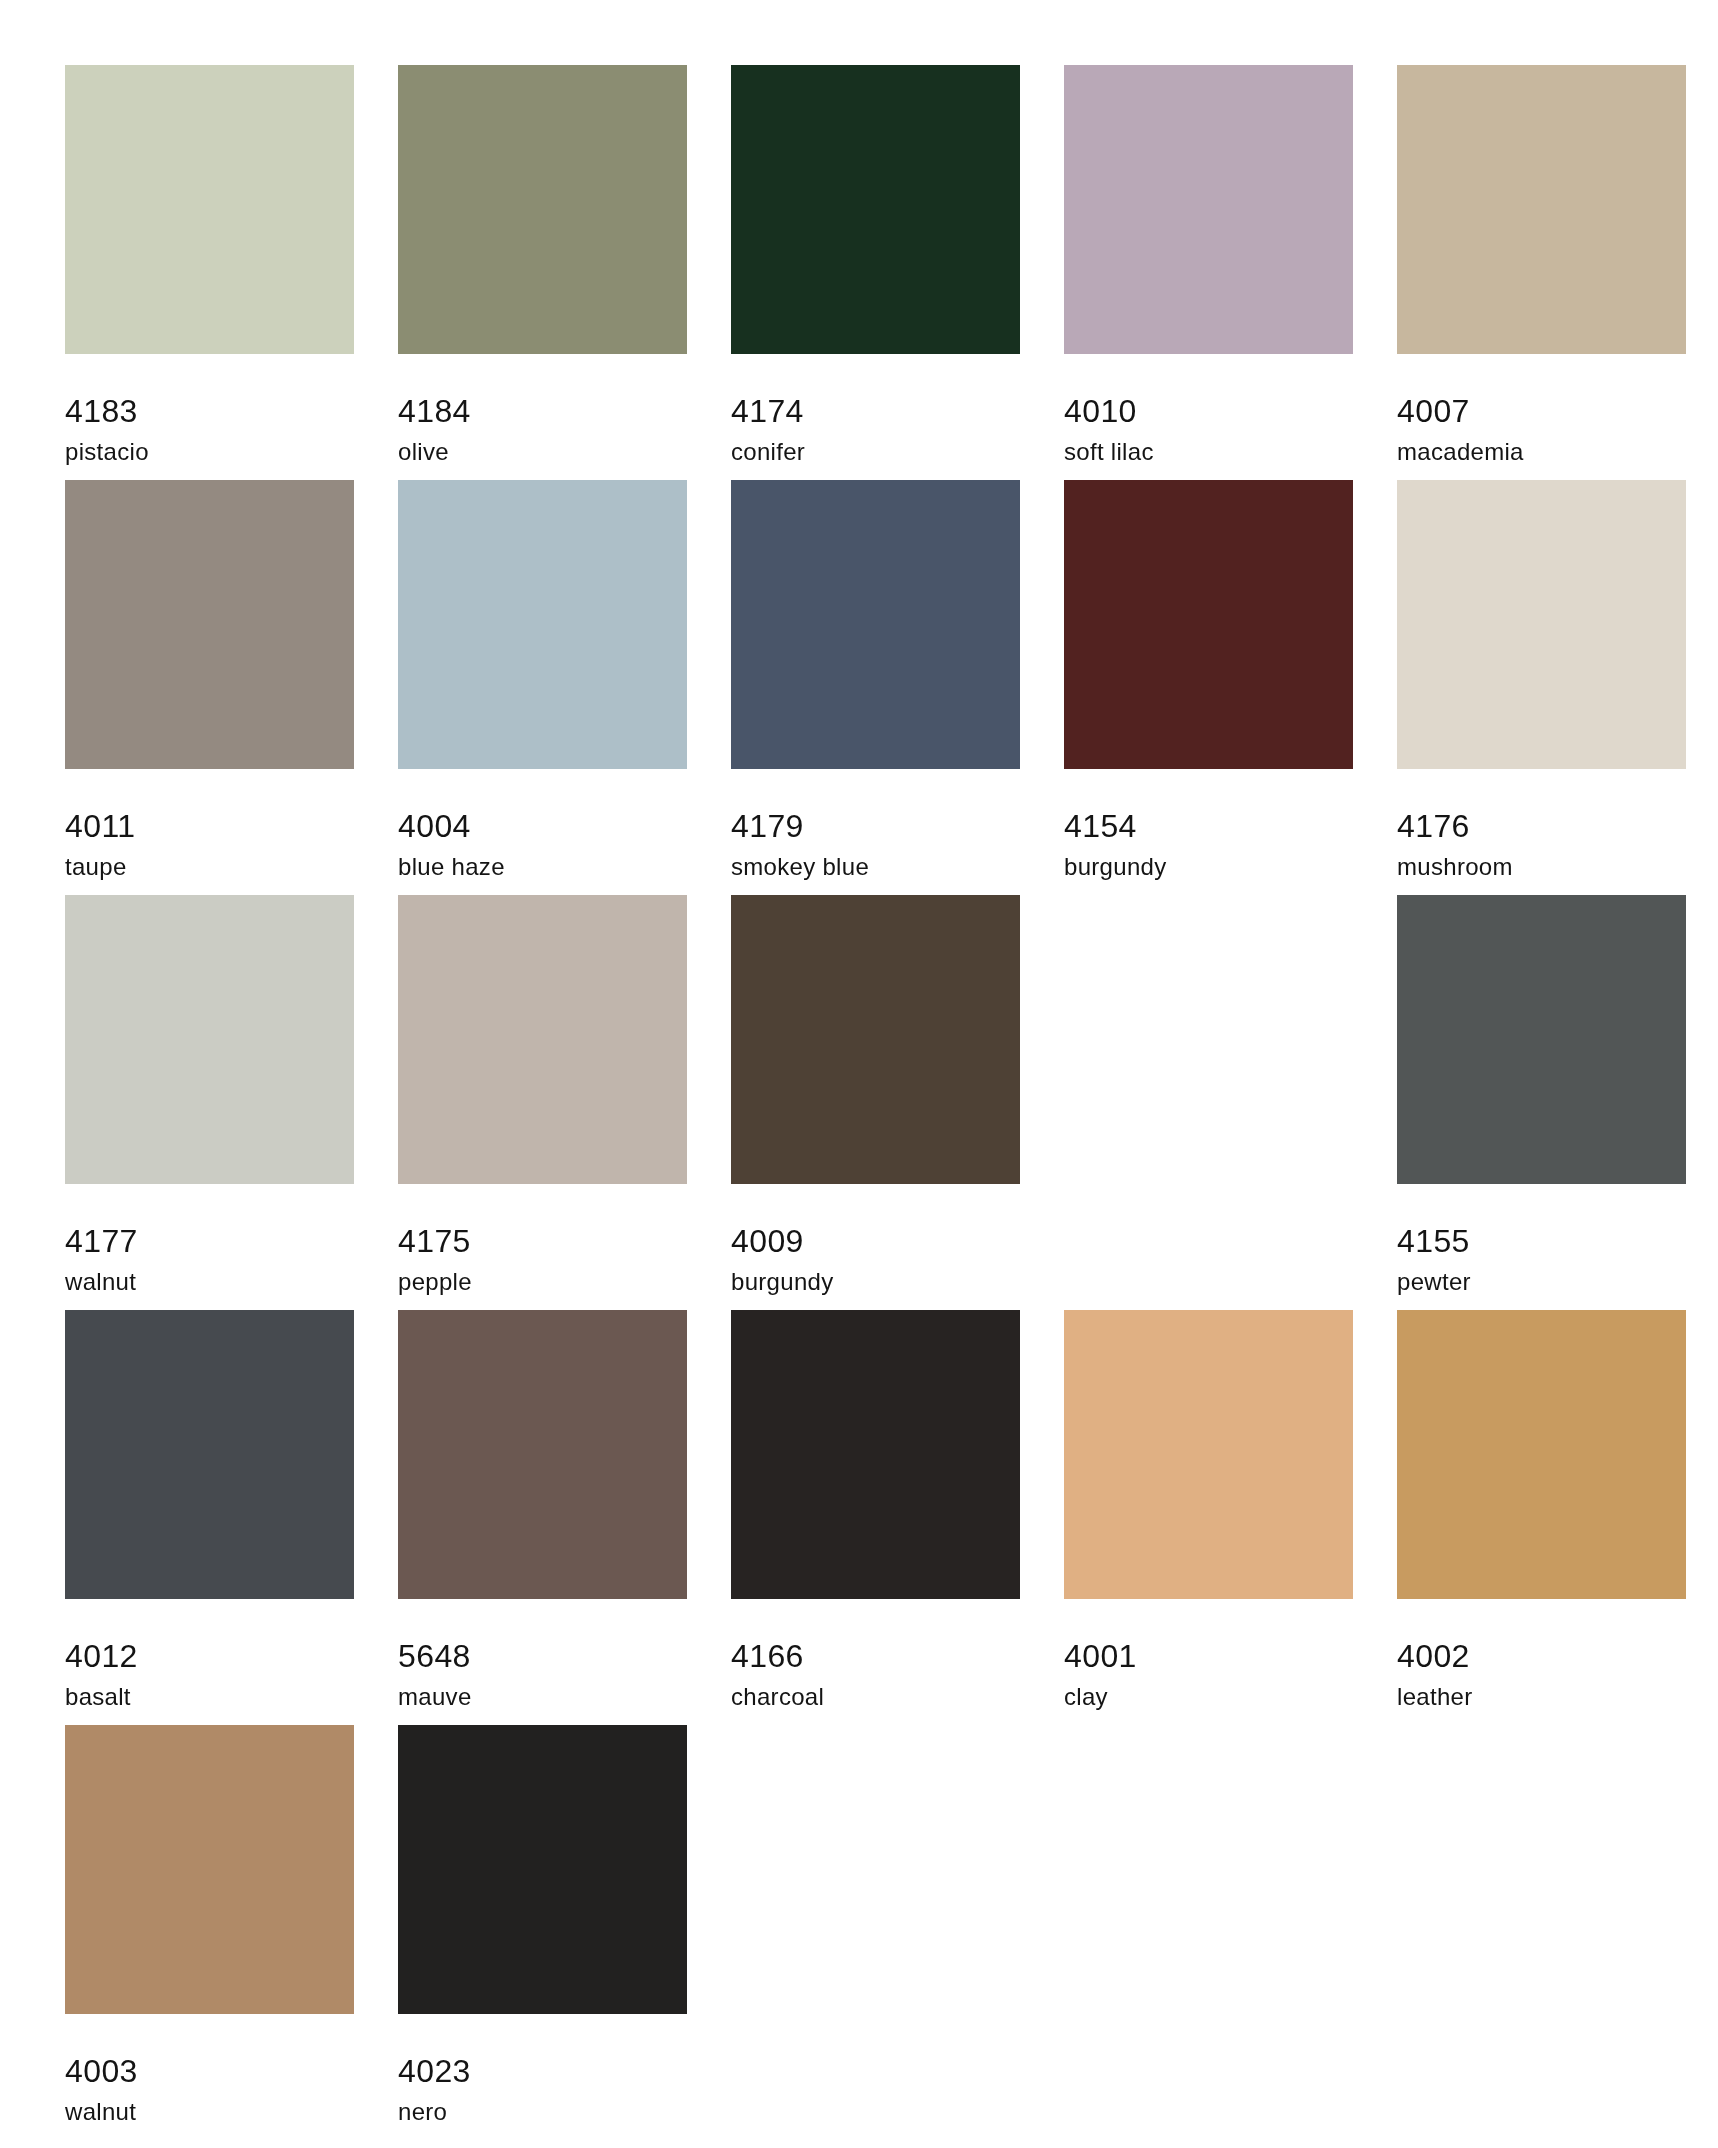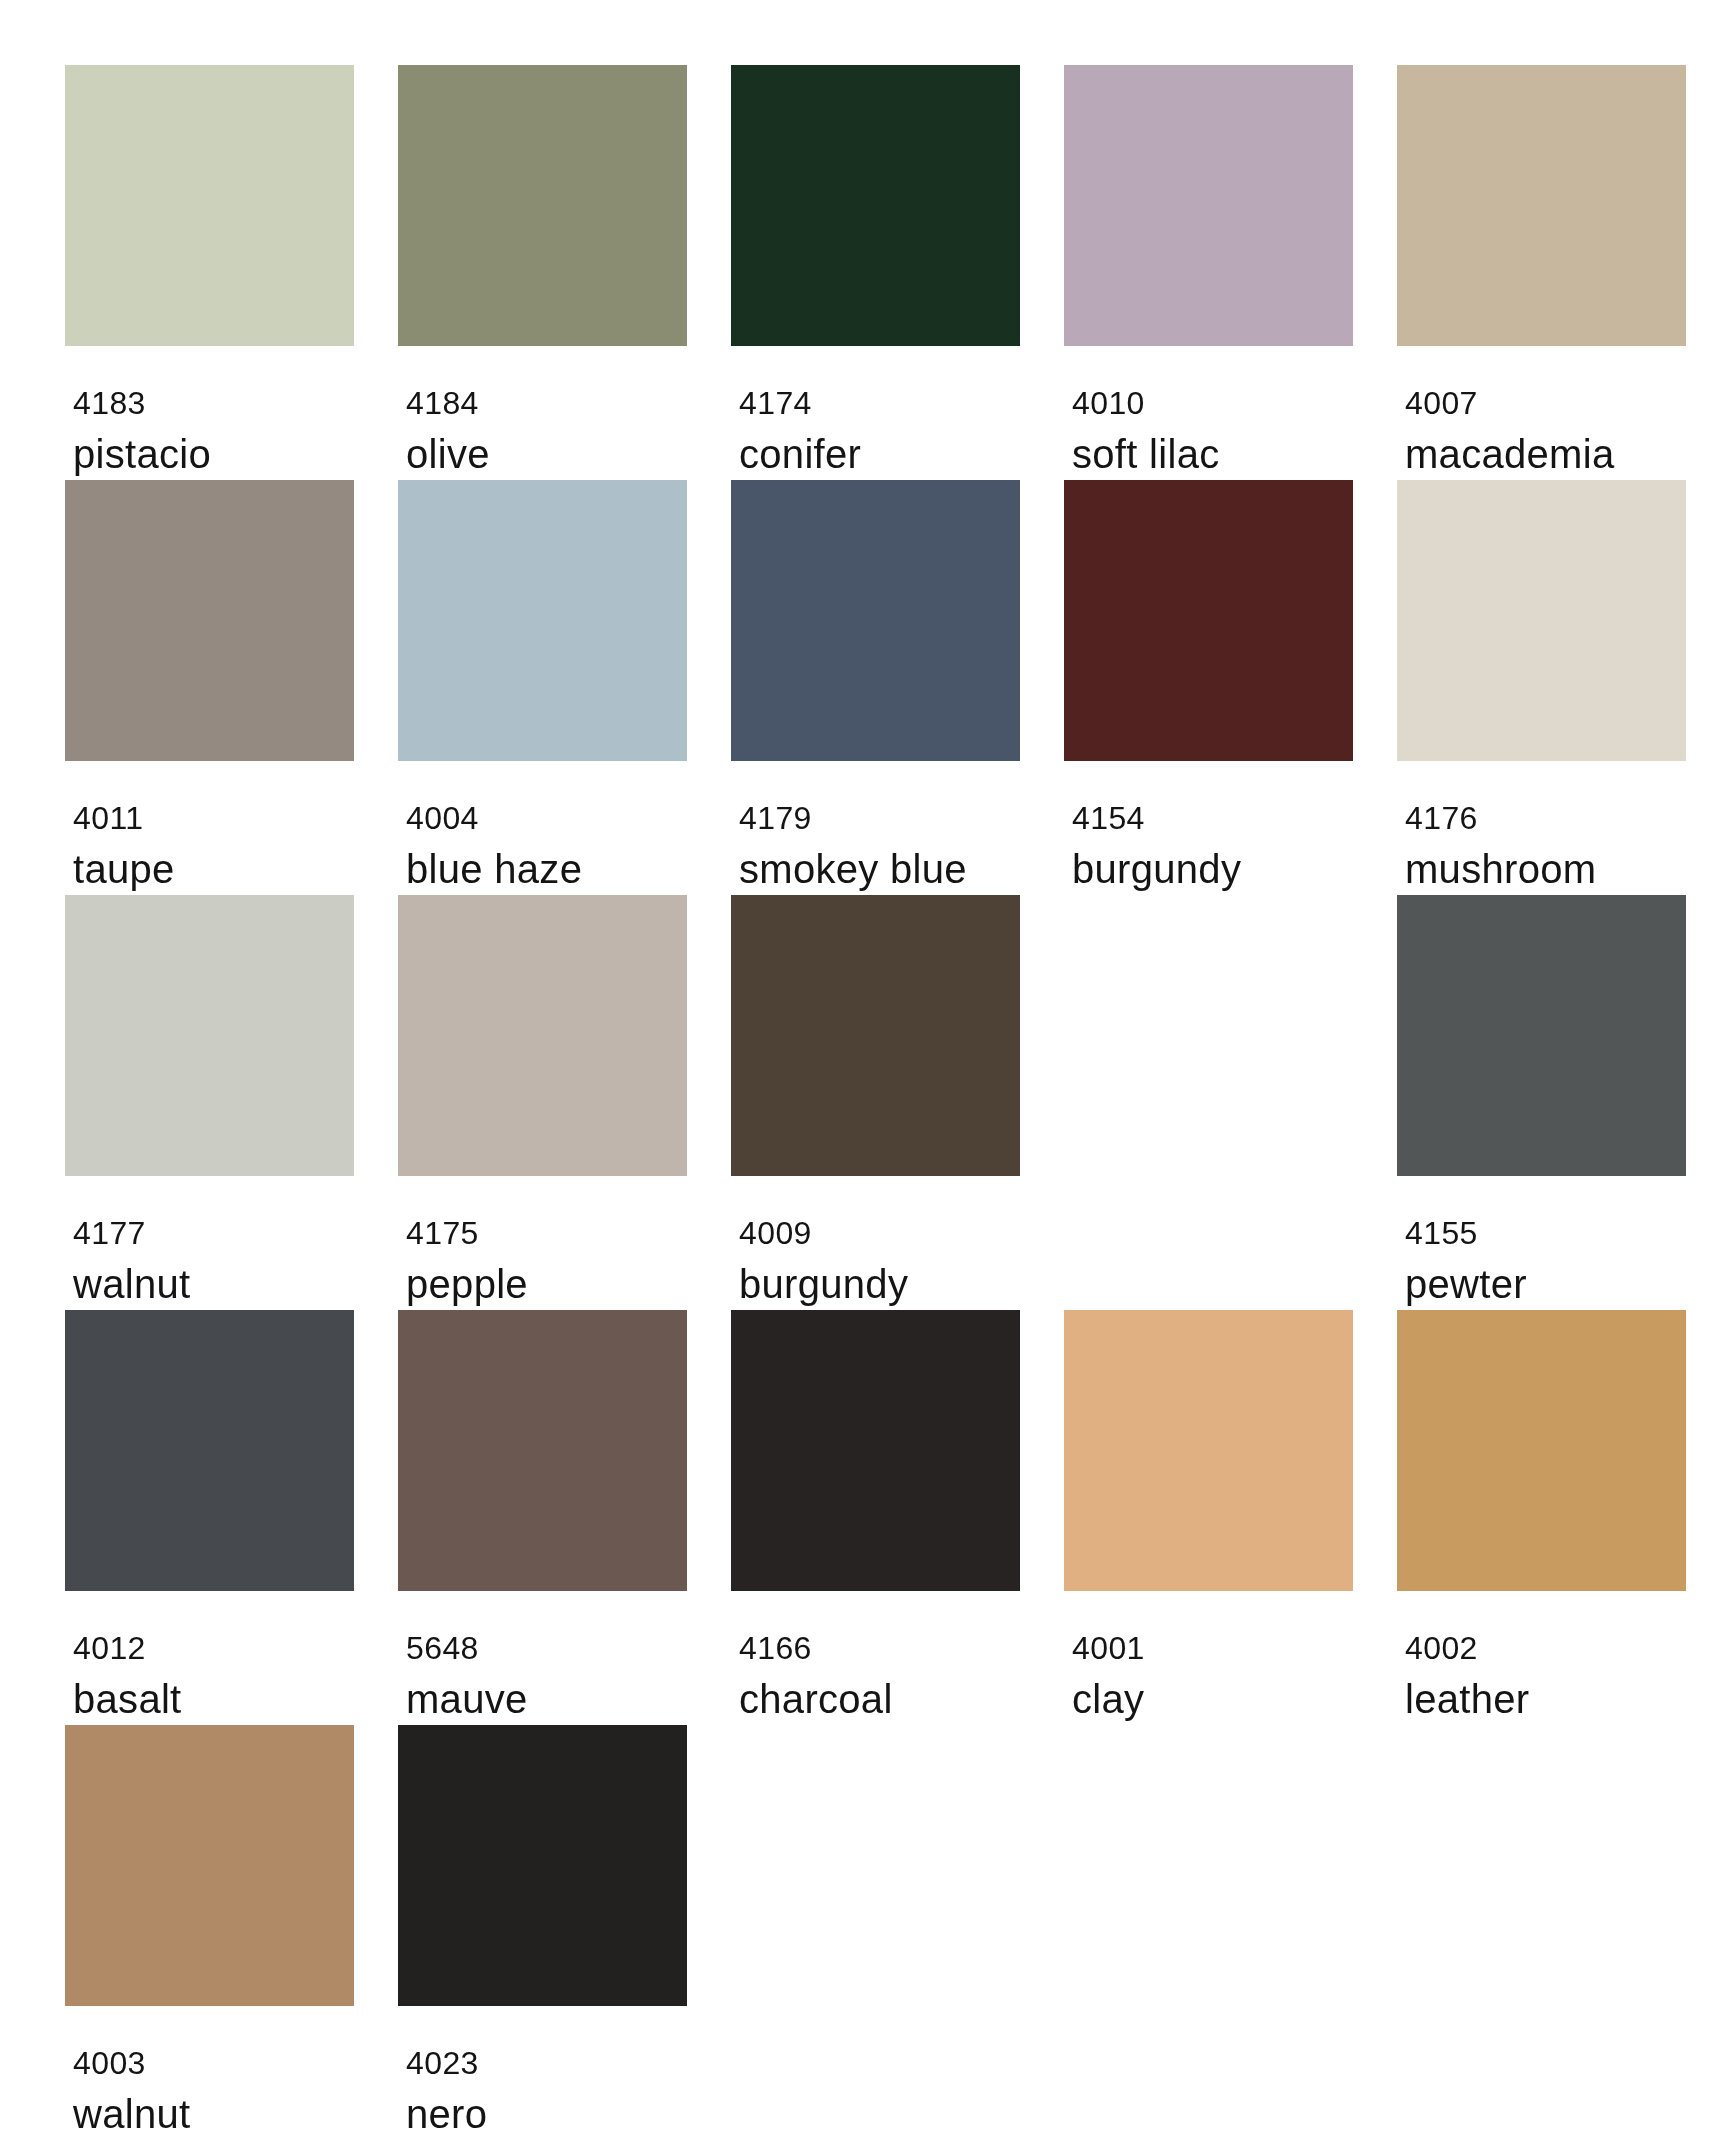--- a/index.html
+++ b/index.html
@@ -42,32 +42,31 @@
   }
   .swatch-chip {
     width: 289px;
     height: 289px;
     display: block;
     background: #ffffff;
   }
   .swatch-meta {
     margin-top: 37px;
     line-height: 1.28;
-    margin-left: 8px;
   }
   .swatch-code {
     display: block;
     font-size: 32px;
     font-weight: 400;
     letter-spacing: 0.4px;
     color: #141414;
   }
   .swatch-name {
     display: block;
-    font-size: 40px;
+    font-size: 24px;
     font-weight: 400;
     letter-spacing: 0.3px;
     color: #141414;
     margin-top: 5px;
     white-space: nowrap;
   }
 </style>
 </head>
 <body>
 

